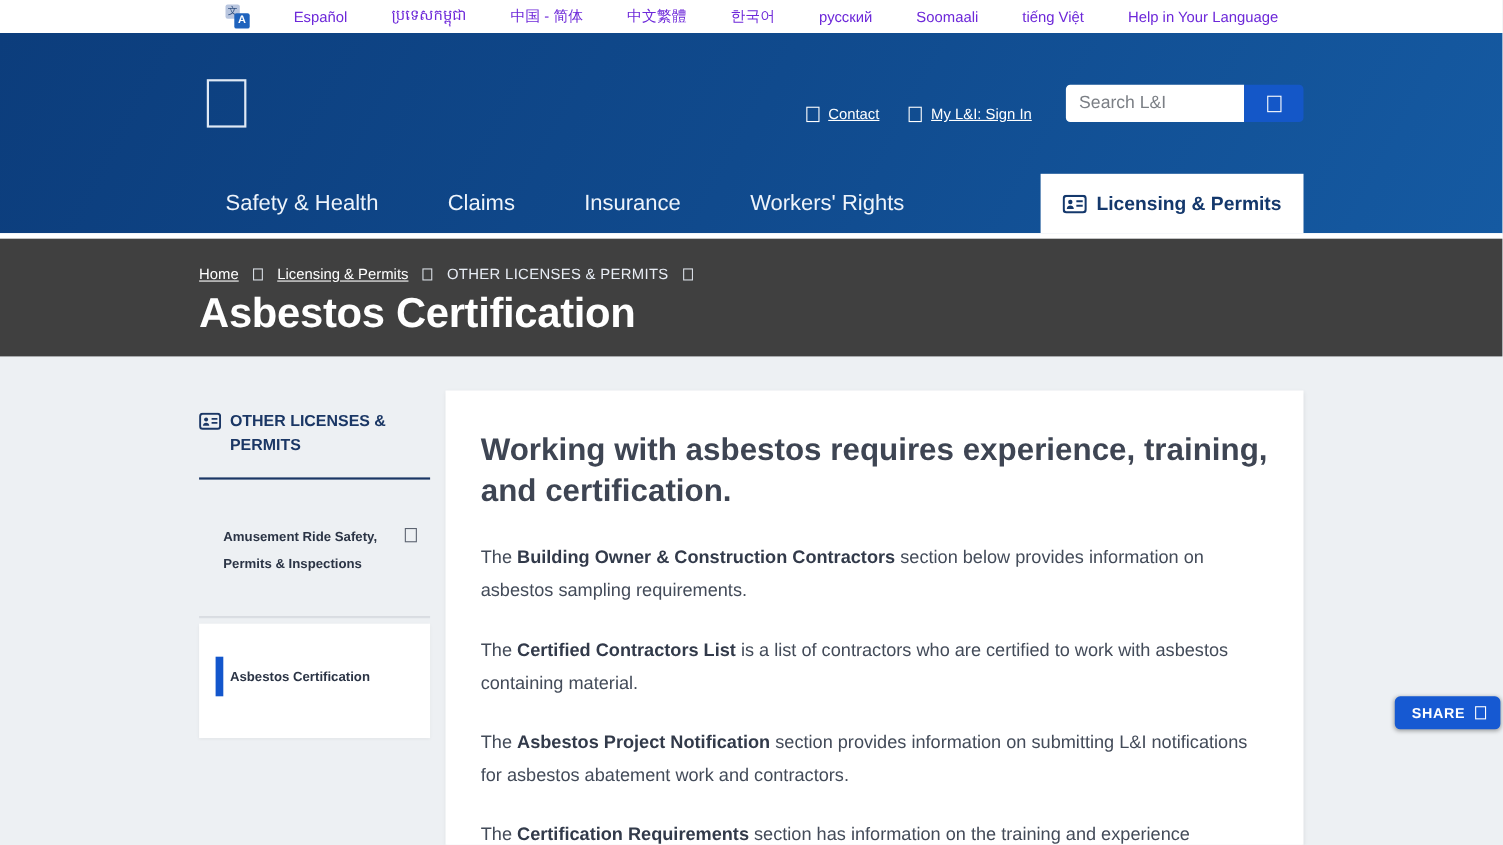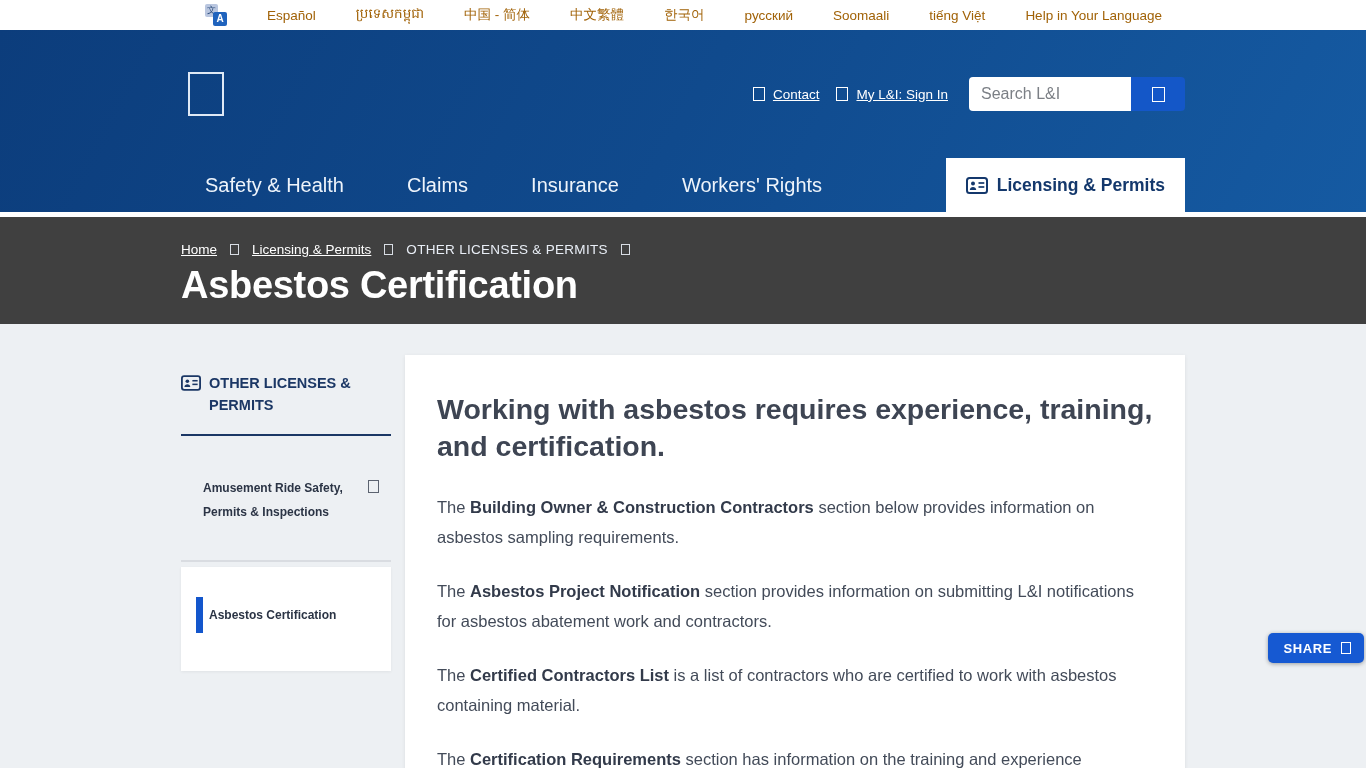--- a/index.html
+++ b/index.html
@@ -10,21 +10,21 @@
     position: relative;
   }
   .container { width: 1004px; margin: 0 auto; }
 
   
   .langbar {
     height: 30px; background: #ffffff;
     display: flex; align-items: center; gap: 40px;
     padding-left: 205px; font-size: 13.5px; color: #3a3e45;
   }
-  .langbar a { color: #a16207; text-decoration: none; white-space: nowrap; cursor: pointer; }
+  .langbar a { color: #6d28d9; text-decoration: none; white-space: nowrap; cursor: pointer; }
   .translate-icon { position: relative; width: 22px; height: 22px; display: inline-block; flex: 0 0 22px; }
   .ti-back {
     position: absolute; left: 0; top: 0; width: 13px; height: 13px;
     background: #b9c6df; color: #2e4e7e; font-size: 9px; line-height: 13px;
     text-align: center; border-radius: 2px;
   }
   .ti-front {
     position: absolute; right: 0; bottom: 0; width: 14px; height: 14px;
     background: #1f63bd; color: #fff; font-size: 10px; font-weight: 700;
     line-height: 14px; text-align: center; border-radius: 2px;
@@ -33,21 +33,21 @@
   
   .site-header {
     height: 182px;
     background: linear-gradient(118deg, #0c3d7c 0%, #104a8d 50%, #155aa2 100%);
   }
   .header-top { height: 128px; display: flex; align-items: center; justify-content: space-between; }
   .logo-box {
     width: 36px; height: 44px; border: 2px solid #dfe9f5; margin-left: 7px;
     cursor: pointer;
   }
-  .header-right { display: flex; align-items: center; gap: 17px; }
+  .header-right { display: flex; align-items: flex-end; gap: 27px; }
   .hdr-link { display: flex; align-items: center; gap: 8px; color: #ffffff; font-size: 13.5px; }
   .hdr-link a { color: #ffffff; text-decoration: underline; cursor: pointer; }
   .boxglyph {
     display: inline-block; width: 12px; height: 14px;
     border: 1.5px solid currentColor; flex: 0 0 auto;
   }
   .search { display: flex; height: 34px; width: 216px; margin-left: 4px; }
   .search input {
     flex: 1; min-width: 0; border: none; outline: none;
     border-radius: 4px 0 0 4px; padding: 0 12px;
@@ -231,24 +231,24 @@
     </div>
   </aside>
 
   <main class="card">
     <h2>Working with asbestos requires experience, training, and certification.</h2>
 
     <p>
       <span>The </span><strong>Building Owner &amp; Construction Contractors</strong><span> section below provides information on asbestos sampling requirements.</span>
     </p>
     <p>
+      <span>The </span><strong>Certified Contractors List</strong><span> is a list of contractors who are certified to work with asbestos containing material.</span>
+    </p>
+    <p>
       <span>The </span><strong>Asbestos Project Notification</strong><span> section provides information on submitting L&amp;I notifications for asbestos abatement work and contractors.</span>
-    </p>
-    <p>
-      <span>The </span><strong>Certified Contractors List</strong><span> is a list of contractors who are certified to work with asbestos containing material.</span>
     </p>
     <p>
       <span>The </span><strong>Certification Requirements</strong><span> section has information on the training and experience</span>
     </p>
   </main>
 </div>
 
 <button class="share-btn">
   <span>SHARE</span>
   <span class="boxglyph"></span>

